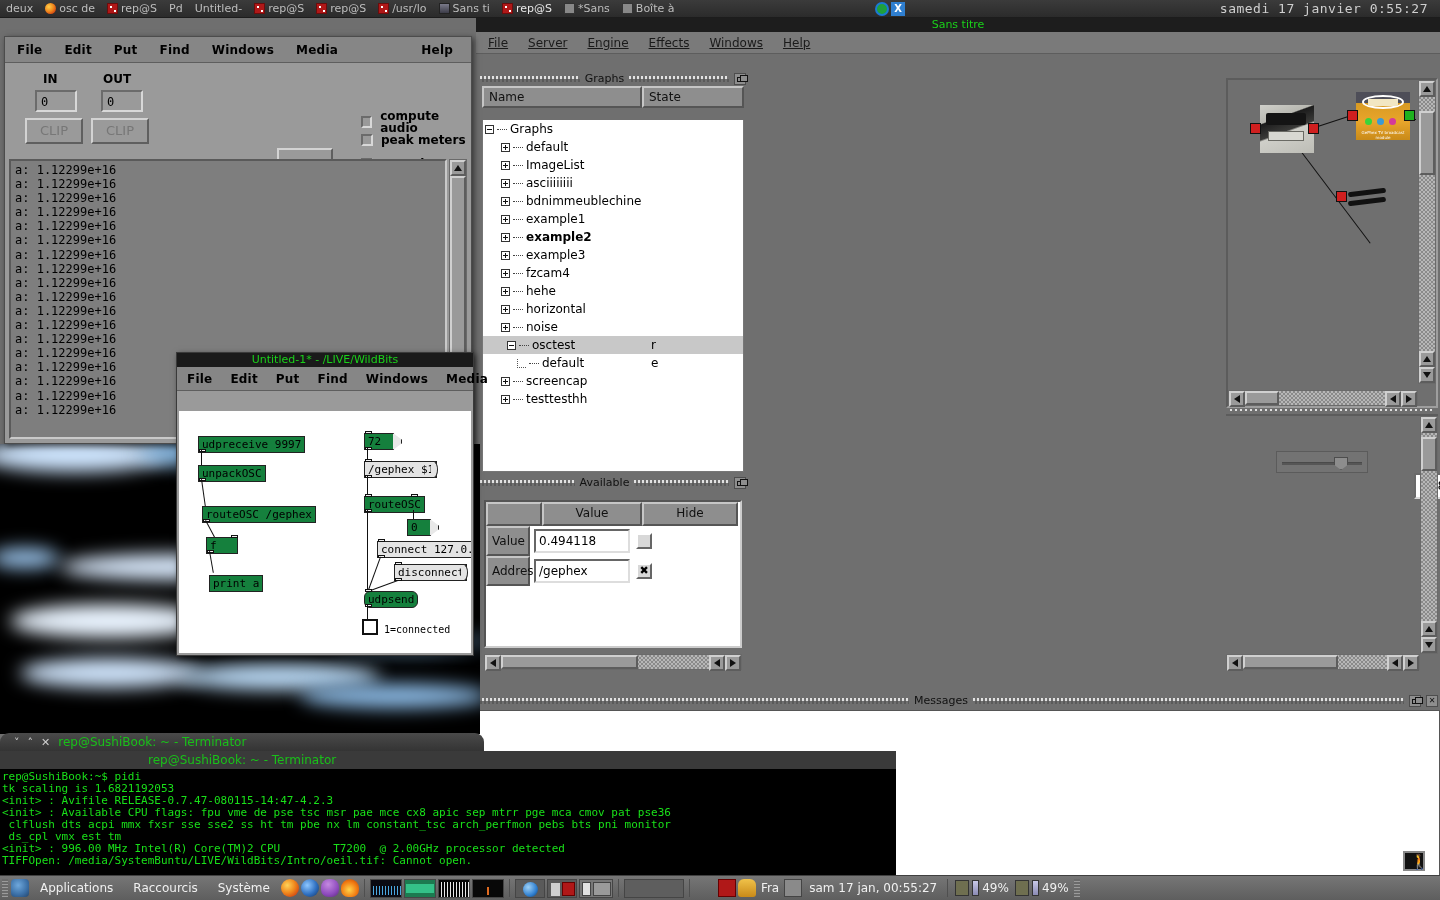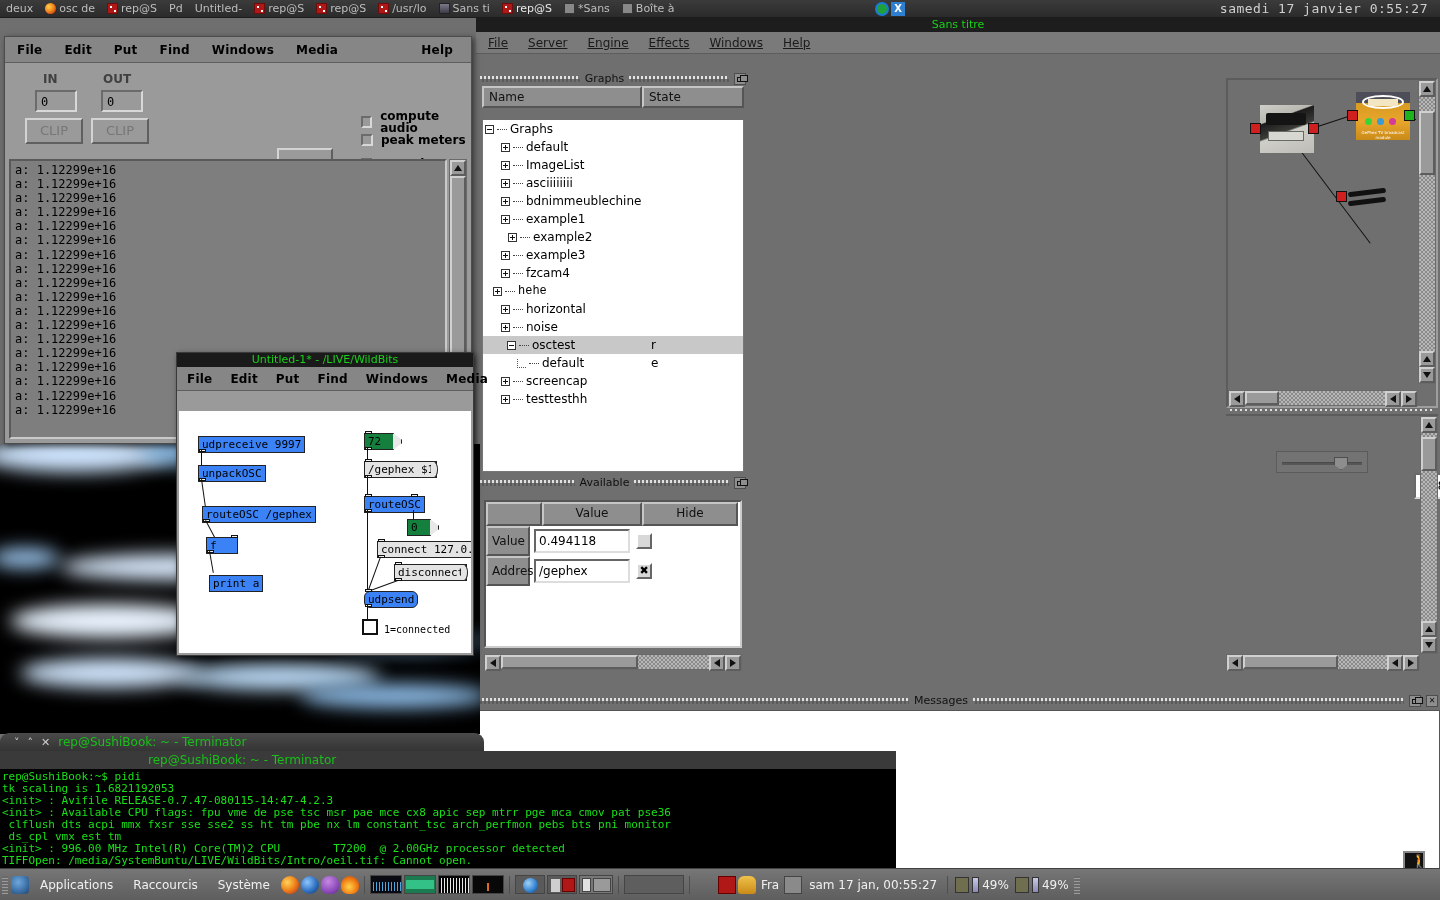--- a/index.html
+++ b/index.html
@@ -51,21 +51,21 @@
   }
   .pd-menubar .mi {
     font:bold 12px/1 "DejaVu Sans", sans-serif; color:#000;
     letter-spacing:.2px; cursor:default;
   }
   .pd-menubar .mi.right { margin-left:auto; margin-right:18px; }
 
   
   #pd-console { left:4px; top:36px; width:468px; height:408px; background:#9a9a9a; border:1px solid #4c4c4c;}
   #pd-ctrlarea { position:relative; height:120px; background:#9a9a9a; }
-  .lbl-io { position:absolute; font:bold 12px/1 "DejaVu Sans",sans-serif; color:#404040;text-align:right; }
+  .lbl-io { position:absolute; font:bold 12px/1 "DejaVu Sans",sans-serif; color:#000000;text-align:right; }
   .numbox {
     position:absolute; width:42px; height:22px; background:#9a9a9a;
     border:2px solid; border-color:#6b6b6b #d8d8d8 #d8d8d8 #6b6b6b;
     font:12px/20px "DejaVu Sans Mono", monospace; color:#000; padding-left:4px;
   }
   .clipbtn {
     position:absolute; width:58px; height:26px; background:#9a9a9a;
     border:2px solid; border-color:#d3d3d3 #5f5f5f #5f5f5f #d3d3d3;
     font:13px/22px "DejaVu Sans",sans-serif; color:#777; text-align:center;
   }
@@ -111,21 +111,21 @@
   .blob { position:absolute; border-radius:50%; filter:blur(9px); }
 
   
   #pd-patch { left:176px; top:352px; width:298px; height:304px; border:1px solid #3a3a3a; }
   #patch-canvas { position:absolute; left:2px; top:58px; right:2px; bottom:2px; background:#fff; overflow:hidden; }
   .obj, .msg, .atom {
     position:absolute; background:#f1f1f1; border:1px solid #222;
     font:11px/13px "DejaVu Sans Mono", monospace; color:#000;
     padding:1px 3px; white-space:nowrap;
   }
-  .obj { background:#3b82f6; }
+  .obj { background:#15803d; }
   .msg { background:#e4e4e4; border-right:none;
          box-shadow: inset -5px 0 0 -4px #222; }
   .msg::after{ content:""; position:absolute; right:-1px; top:-1px; bottom:-1px; width:6px;
                border:1px solid #222; border-left:none; border-radius:0 60% 60% 0/0 50% 50% 0; background:#e4e4e4;}
   .atom { background:#15803d; border-right:none; }
   .atom::after{ content:""; position:absolute; right:-8px; top:-1px; border-top:1px solid #222; border-bottom:1px solid #222;
                 border-right:1px solid #222; width:8px; height:100%;
                 clip-path: polygon(0 0, 100% 40%, 100% 60%, 0 100%); background:#e8e8e8;}
   .nub { position:absolute; width:7px; height:3px; background:#f1f1f1; border:1px solid #111; }
   .wire { position:absolute; background:#111; transform-origin:0 0; height:1px; }
@@ -215,21 +215,21 @@
   #term-tb { height:18px; background:linear-gradient(#4a4a4a,#343434); border-radius:9px 9px 0 0;
              display:flex; align-items:center; gap:8px; padding-left:14px; }
   #term-tb .wb { color:#cfcfcf; font:11px/1 "DejaVu Sans",sans-serif; }
   #term-tb .t { color:#19c019; font:12px/1 "DejaVu Sans",sans-serif; }
   #term-tab { position:absolute; left:0; top:18px; width:896px; height:18px; background:#3a3a3a; }
   #term-tab span { position:absolute; left:148px; top:3px; color:#19c019; font:12px/1 "DejaVu Sans",sans-serif; }
   #term-body { position:absolute; left:0; top:36px; width:896px; height:111px; background:#000; padding:2px 0 0 2px; overflow:hidden;}
   #term-body div { font:11px/12px "DejaVu Sans Mono", monospace; color:#19e019; white-space:pre; }
 
   
-  #bottom-bar { position:absolute; left:0; bottom:0; width:1440px; height:32px;
+  #bottom-bar { position:absolute; left:0; bottom:0; width:1440px; height:25px;
                 background:linear-gradient(#767676,#5e5e5e); border-top:1px solid #404040;
                 display:flex; align-items:center; }
   .bp-handle { width:6px; height:18px; margin:0 2px;
       background-image: repeating-linear-gradient(0deg,#9b9b9b 0 1px,#6a6a6a 1px 3px); }
   .bp-menu { font:12px/1 "DejaVu Sans",sans-serif; color:#f0f0f0; padding:0 10px; }
   .launcher { width:18px;height:18px; margin:0 1px; flex:0 0 auto; }
   .sep { width:1px; height:18px; background:#4f4f4f; margin:0 4px; }
   .wbtn { height:19px; border:1px solid #454545; background:#4c4c4c; margin:0 1px; position:relative; overflow:hidden; }
   .clockb { font:12px/1 "DejaVu Sans",sans-serif; color:#f0f0f0; padding:0 6px; }
   .cpu { display:flex; align-items:center; gap:3px; padding:0 3px;}
@@ -358,42 +358,42 @@
                 <span>bdnimmeublechine</span>
               </span>
             </div>
             <div class="trow" style="position: relative; padding-left: 18px;">
               <span class="tname">
                 <span class="expander plus"></span>
                 <span class="dots"></span>
                 <span>example1</span>
               </span>
             </div>
-            <div class="trow" style="position: relative; padding-left: 25px;">
+            <div class="trow" style="position: relative; padding-left: 18px; font-weight: bold;">
               <span class="tname">
                 <span class="expander plus"></span>
                 <span class="dots"></span>
                 <span>example2</span>
               </span>
             </div>
             <div class="trow" style="position: relative; padding-left: 18px;">
               <span class="tname">
                 <span class="expander plus"></span>
                 <span class="dots"></span>
                 <span>example3</span>
               </span>
             </div>
             <div class="trow" style="position: relative; padding-left: 18px;">
               <span class="tname">
                 <span class="expander plus"></span>
                 <span class="dots"></span>
                 <span>fzcam4</span>
               </span>
             </div>
-            <div class="trow" style="position: relative; padding-left: 10px; font-family: Liberation Mono, monospace;">
+            <div class="trow" style="position: relative; padding-left: 18px;">
               <span class="tname">
                 <span class="expander plus"></span>
                 <span class="dots"></span>
                 <span>hehe</span>
               </span>
             </div>
             <div class="trow" style="position: relative; padding-left: 18px;">
               <span class="tname">
                 <span class="expander plus"></span>
                 <span class="dots"></span>

